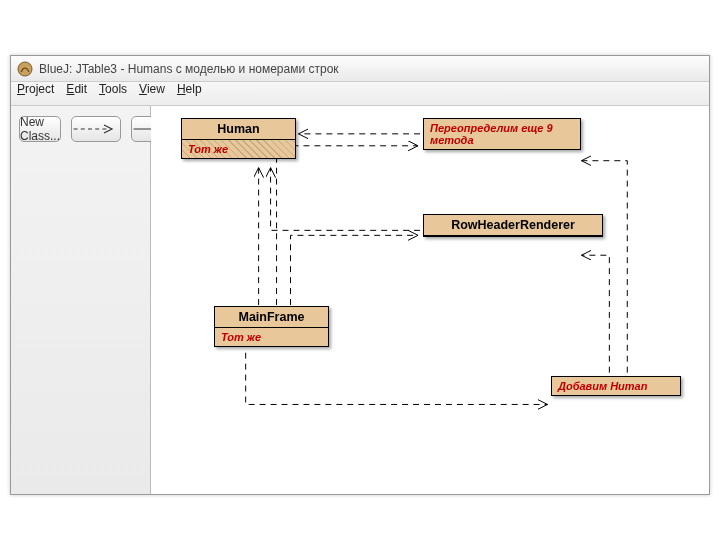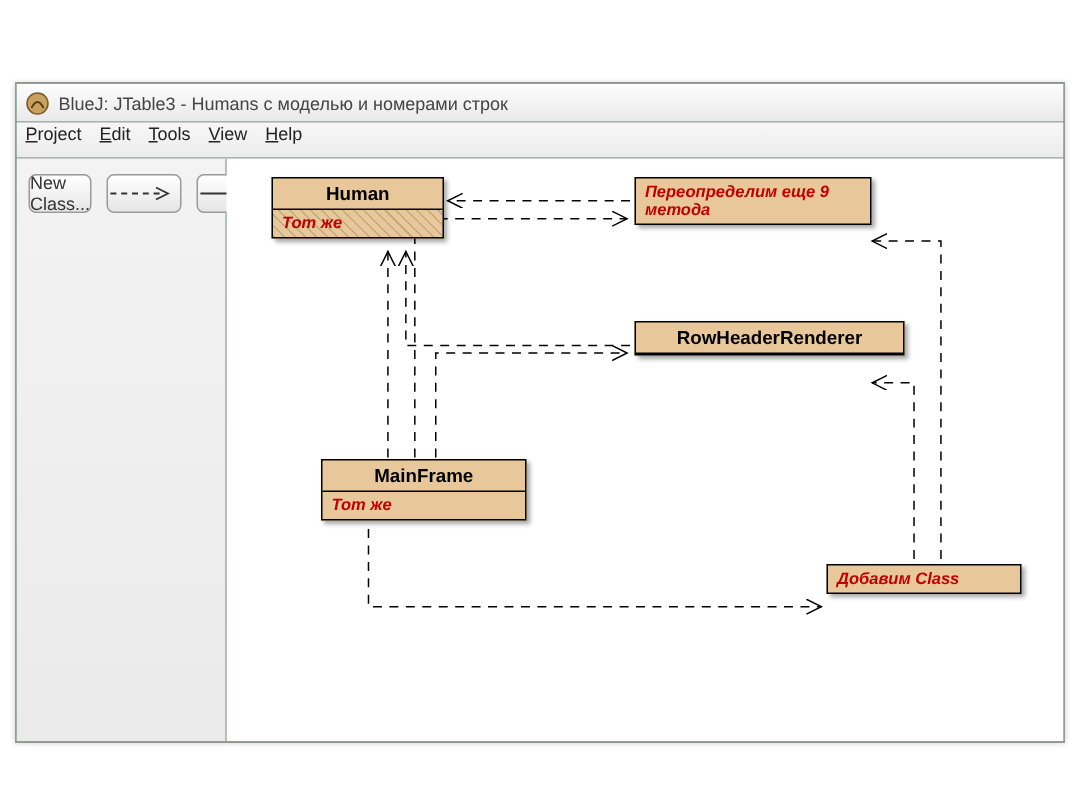--- a/index.html
+++ b/index.html
@@ -193,24 +193,24 @@
       </div>
 
       <div class="classbox" style="left:272px; top:12px; width:158px;">
         <div class="body" style="line-height:1.1;">Переопределим еще 9 метода</div>
       </div>
 
       <div class="classbox" style="left:272px; top:108px; width:180px;">
         <div class="hdr">RowHeaderRenderer</div>
       </div>
 
-      <div class="classbox" style="left:63px; top:200px; width:137px;">
+      <div class="classbox" style="left:63px; top:200px; width:115px;">
         <div class="hdr">MainFrame</div>
         <div class="body">Тот же</div>
       </div>
 
       <div class="classbox" style="left:400px; top:270px; width:130px;">
-        <div class="body">Добавим Class</div>
+        <div class="body">Добавим Human</div>
       </div>
 
     </div>
   </div>
 </div>
 
 </body></html>

